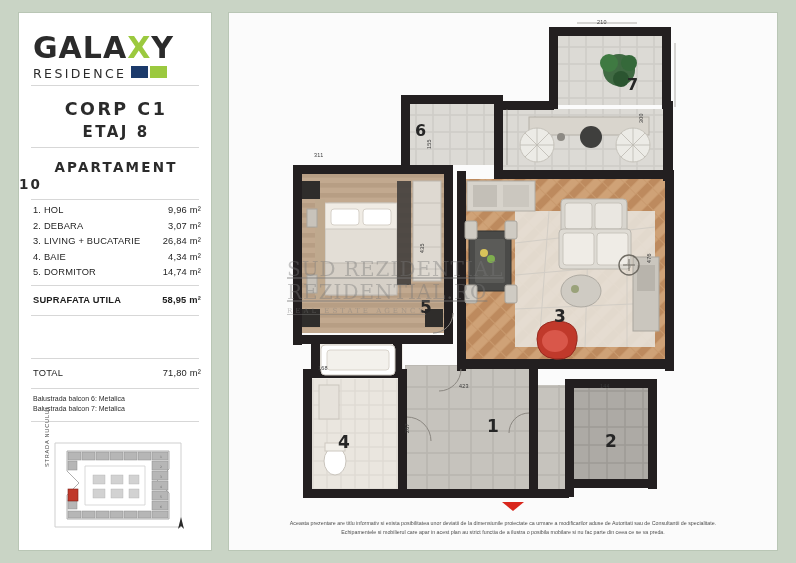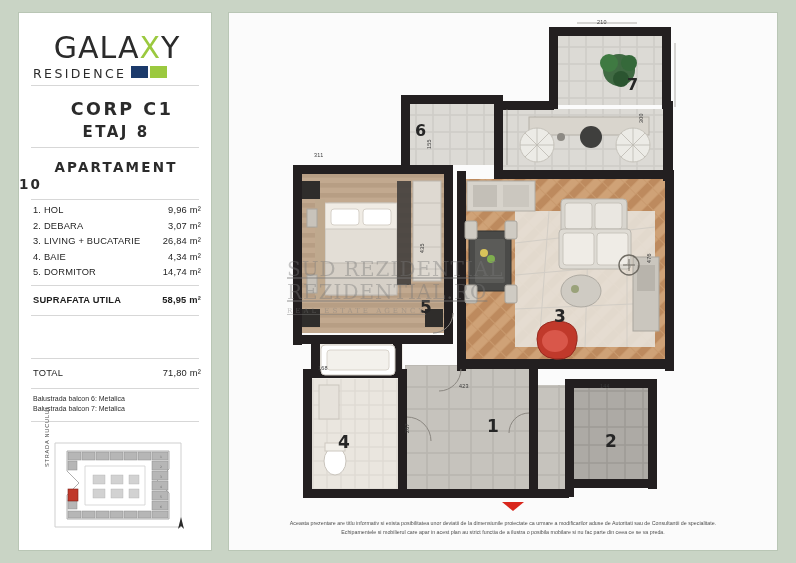--- a/index.html
+++ b/index.html
@@ -33,26 +33,25 @@
   }
   .logo-block {
     position: absolute;
     left: 14px;
     top: 20px;
     width: 168px;
   }
   .logo-galaxy {
     font-family: "DejaVu Sans", sans-serif;
     font-size: 30px;
-    font-weight: normal;
+    font-weight: bold;
     letter-spacing: 1px;
     color: #2b2b2b;
     line-height: 30px;
     white-space: nowrap;
-    text-align: center;
   }
   .logo-galaxy .accent {
     color: #9bc93f;
   }
   .logo-residence-row {
     display: flex;
     align-items: flex-start;
     margin-top: 3px;
   }
   .logo-residence {
@@ -86,21 +85,20 @@
     position: absolute;
     left: 0;
     top: 86px;
     width: 194px;
     text-align: center;
     font-family: "DejaVu Sans", sans-serif;
     font-size: 17.5px;
     font-weight: bold;
     letter-spacing: 2.5px;
     color: #2b2b2b;
-    padding-left: 6px;
   }
   .etaj-title {
     position: absolute;
     left: 0;
     top: 110px;
     width: 194px;
     text-align: center;
     font-family: "DejaVu Sans", sans-serif;
     font-size: 15px;
     font-weight: bold;

